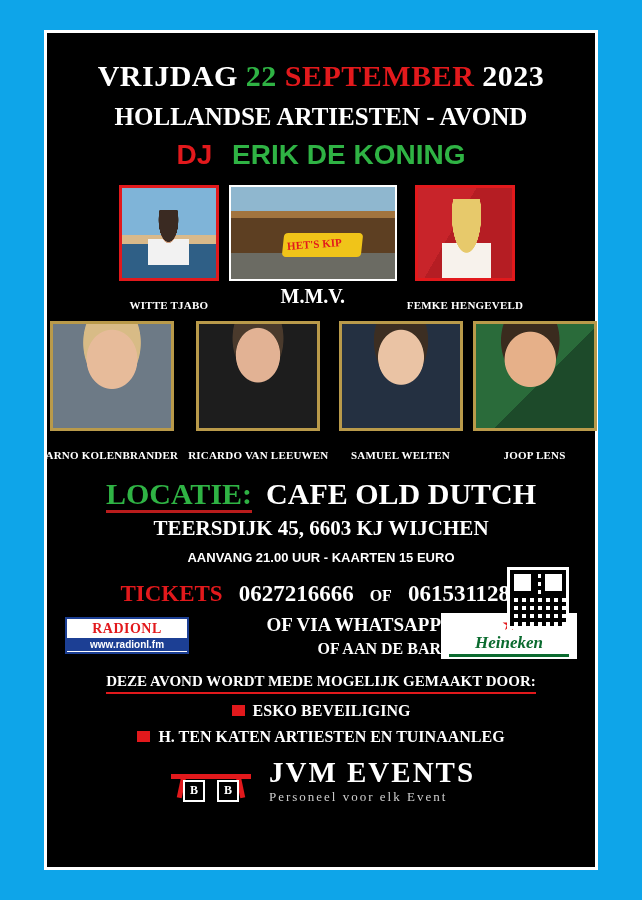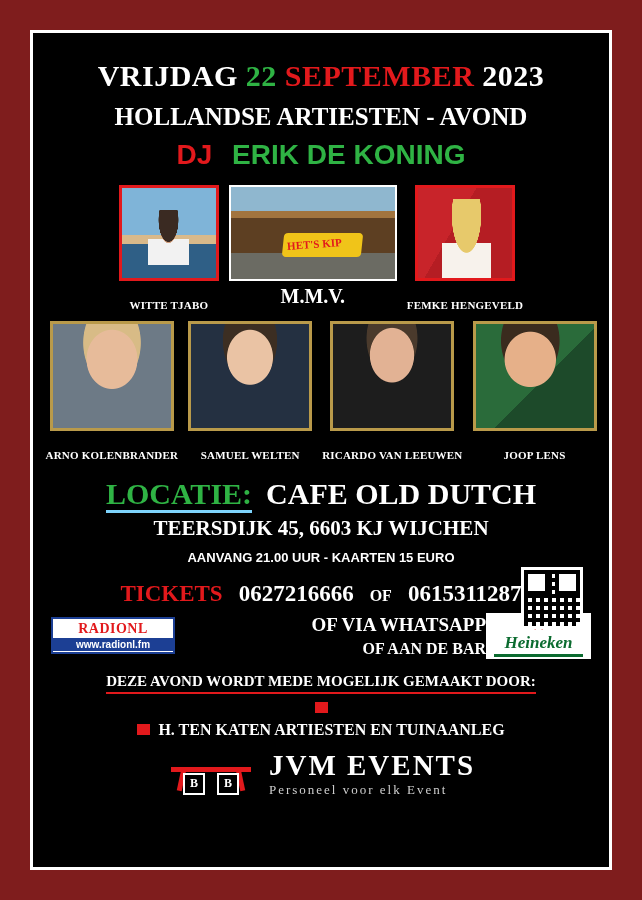--- a/index.html
+++ b/index.html
@@ -10,23 +10,23 @@
   body {
     width: 642px;
     height: 900px;
     font-family: "Liberation Sans", sans-serif;
     overflow: hidden;
   }
   .poster {
     position: relative;
     width: 642px;
     height: 900px;
-    background: #7f1d1d;
+    background: #0ea5e9;
     box-sizing: border-box;
-    padding: 30px 30px;
+    padding: 30px 44px;
   }
   .inner {
     position: relative;
     width: 100%;
     height: 100%;
     background: #000000;
     border: 3px solid #ffffff;
     box-sizing: border-box;
     padding: 14px 18px 10px 18px;
     display: flex;
@@ -195,21 +195,21 @@
     display: flex;
     align-items: baseline;
     justify-content: center;
     gap: 14px;
     margin-top: 16px;
   }
   .loc-label {
     color: #2fb344;
     font-size: 30px;
     font-weight: bold;
-    border-bottom: 3px solid #7dd3fc;
+    border-bottom: 3px solid #b91c1c;
     line-height: 1.05;
     font-family: "Liberation Serif", serif;
   }
   .loc-value {
     color: #ffffff;
     font-size: 30px;
     font-weight: bold;
     font-family: "Liberation Serif", serif;
   }
   .addr {
@@ -327,21 +327,21 @@
     font-family: "Liberation Serif", serif;
   }
   .whats .w2 {
     color: #ffffff;
     font-weight: bold;
     font-size: 16px;
     margin-top: 4px;
     font-family: "Liberation Serif", serif;
   }
   .heineken {
-    width: 105px;
+    width: 136px;
     background: #ffffff;
     box-sizing: border-box;
     text-align: center;
     padding: 3px 0 2px 0;
   }
   .heineken .star {
     color: #e2191c;
     font-size: 17px;
     line-height: 1;
   }
@@ -492,29 +492,29 @@
 
     <div class="bot-row">
       <div class="top-cell">
         <div class="ph gold" style="width:124px;height:110px;">
           <div class="face-a"></div>
         </div>
         <div class="cap">ARNO KOLENBRANDER</div>
       </div>
       <div class="top-cell">
         <div class="ph gold" style="width:124px;height:110px;">
+          <div class="face-b"></div>
+        </div>
+        <div class="cap">RICARDO VAN LEEUWEN</div>
+      </div>
+      <div class="top-cell">
+        <div class="ph gold" style="width:124px;height:110px;">
           <div class="face-c"></div>
         </div>
         <div class="cap">SAMUEL WELTEN</div>
-      </div>
-      <div class="top-cell">
-        <div class="ph gold" style="width:124px;height:110px;">
-          <div class="face-b"></div>
-        </div>
-        <div class="cap">RICARDO VAN LEEUWEN</div>
       </div>
       <div class="top-cell">
         <div class="ph gold" style="width:124px;height:110px;">
           <div class="face-d"></div>
         </div>
         <div class="cap">JOOP LENS</div>
       </div>
     </div>
 
     <div class="loc-row">
@@ -548,20 +548,21 @@
         <div class="star">★</div>
         <div class="hname">Heineken</div>
         <div class="hbar"></div>
       </div>
     </div>
 
     <div class="credit-head">DEZE AVOND WORDT MEDE MOGELIJK GEMAAKT DOOR:</div>
 
     <div class="credit-item">
       <span class="sq"></span>
+      <span class="credit-text">ESKO BEVEILIGING</span>
     </div>
     <div class="credit-item">
       <span class="sq"></span>
       <span class="credit-text">H. TEN KATEN ARTIESTEN EN TUINAANLEG</span>
     </div>
 
     <div class="footer">
       <div class="jvm-mark">
         <div class="bar"></div>
         <div class="leg l"></div>

